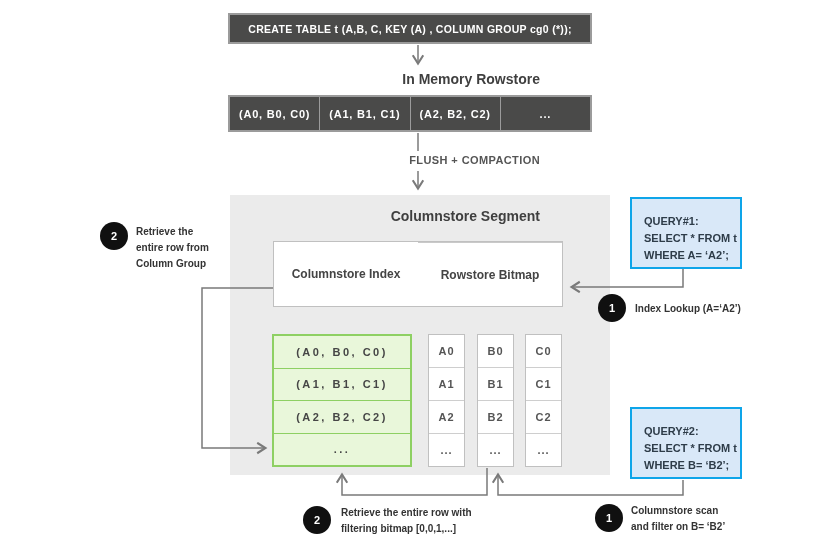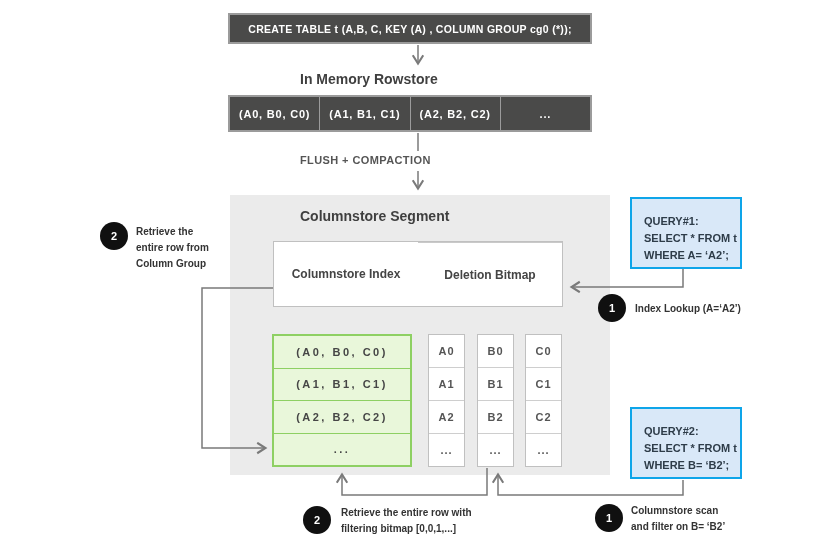--- a/index.html
+++ b/index.html
@@ -7,24 +7,24 @@
           font-family:"Liberation Sans",sans-serif;overflow:hidden;}
 
   
   .darkbar{position:absolute;box-sizing:border-box;background:#4a4a49;border:2px solid #9b9b9b;
            color:#ffffff;font-weight:bold;display:flex;align-items:center;justify-content:center;}
   .sqlbar{left:228px;top:13px;width:364px;height:31px;font-size:10.5px;letter-spacing:0.3px;white-space:nowrap;}
   .rowstorebar{left:228px;top:95px;width:364px;height:37px;font-size:11px;letter-spacing:0.8px;padding:0;}
   .rowstorebar .cell{flex:1;height:100%;display:flex;align-items:center;justify-content:center;border-left:1px solid #9b9b9b;}
   .rowstorebar .cell:first-child{border-left:none;}
 
-  .heading{position:absolute;font-weight:bold;color:#3f3f3f;font-size:14px;text-align:left;width:240px;}
+  .heading{position:absolute;font-weight:bold;color:#3f3f3f;font-size:14px;text-align:right;width:240px;}
   .h-rowstore{left:300px;top:71px;}
   .h-segment{left:300px;top:208px;}
-  .flush{position:absolute;left:300px;top:154px;width:240px;text-align:left;
+  .flush{position:absolute;left:300px;top:154px;width:240px;text-align:right;
          font-weight:bold;font-size:11px;color:#555555;letter-spacing:0.4px;}
 
   
   .segment{position:absolute;left:230px;top:195px;width:380px;height:280px;background:#ebebeb;}
 
   .stackbars{position:absolute;left:273px;top:241px;width:290px;height:66px;box-sizing:border-box;
              background:#ffffff;border:1px solid #c0c0c0;display:flex;flex-direction:row;}
   .stackbars .bar{flex:1;display:flex;align-items:center;justify-content:center;
                   font-weight:bold;font-size:12px;color:#444444;}
   .stackbars .bar + .bar{border-top:1px solid #c9c9c9;}
@@ -87,21 +87,21 @@
     <div class="cell">...</div>
   </div>
 
   <div class="flush">FLUSH + COMPACTION</div>
 
   <div class="segment"></div>
   <div class="heading h-segment">Columnstore Segment</div>
 
   <div class="stackbars">
     <div class="bar">Columnstore Index</div>
-    <div class="bar">Deletion Bitmap</div>
+    <div class="bar">Rowstore Bitmap</div>
   </div>
 
   <div class="greentable">
     <div class="grow">(A0, B0, C0)</div>
     <div class="grow">(A1, B1, C1)</div>
     <div class="grow">(A2, B2, C2)</div>
     <div class="grow">...</div>
   </div>
 
   <div class="minicol colA">

